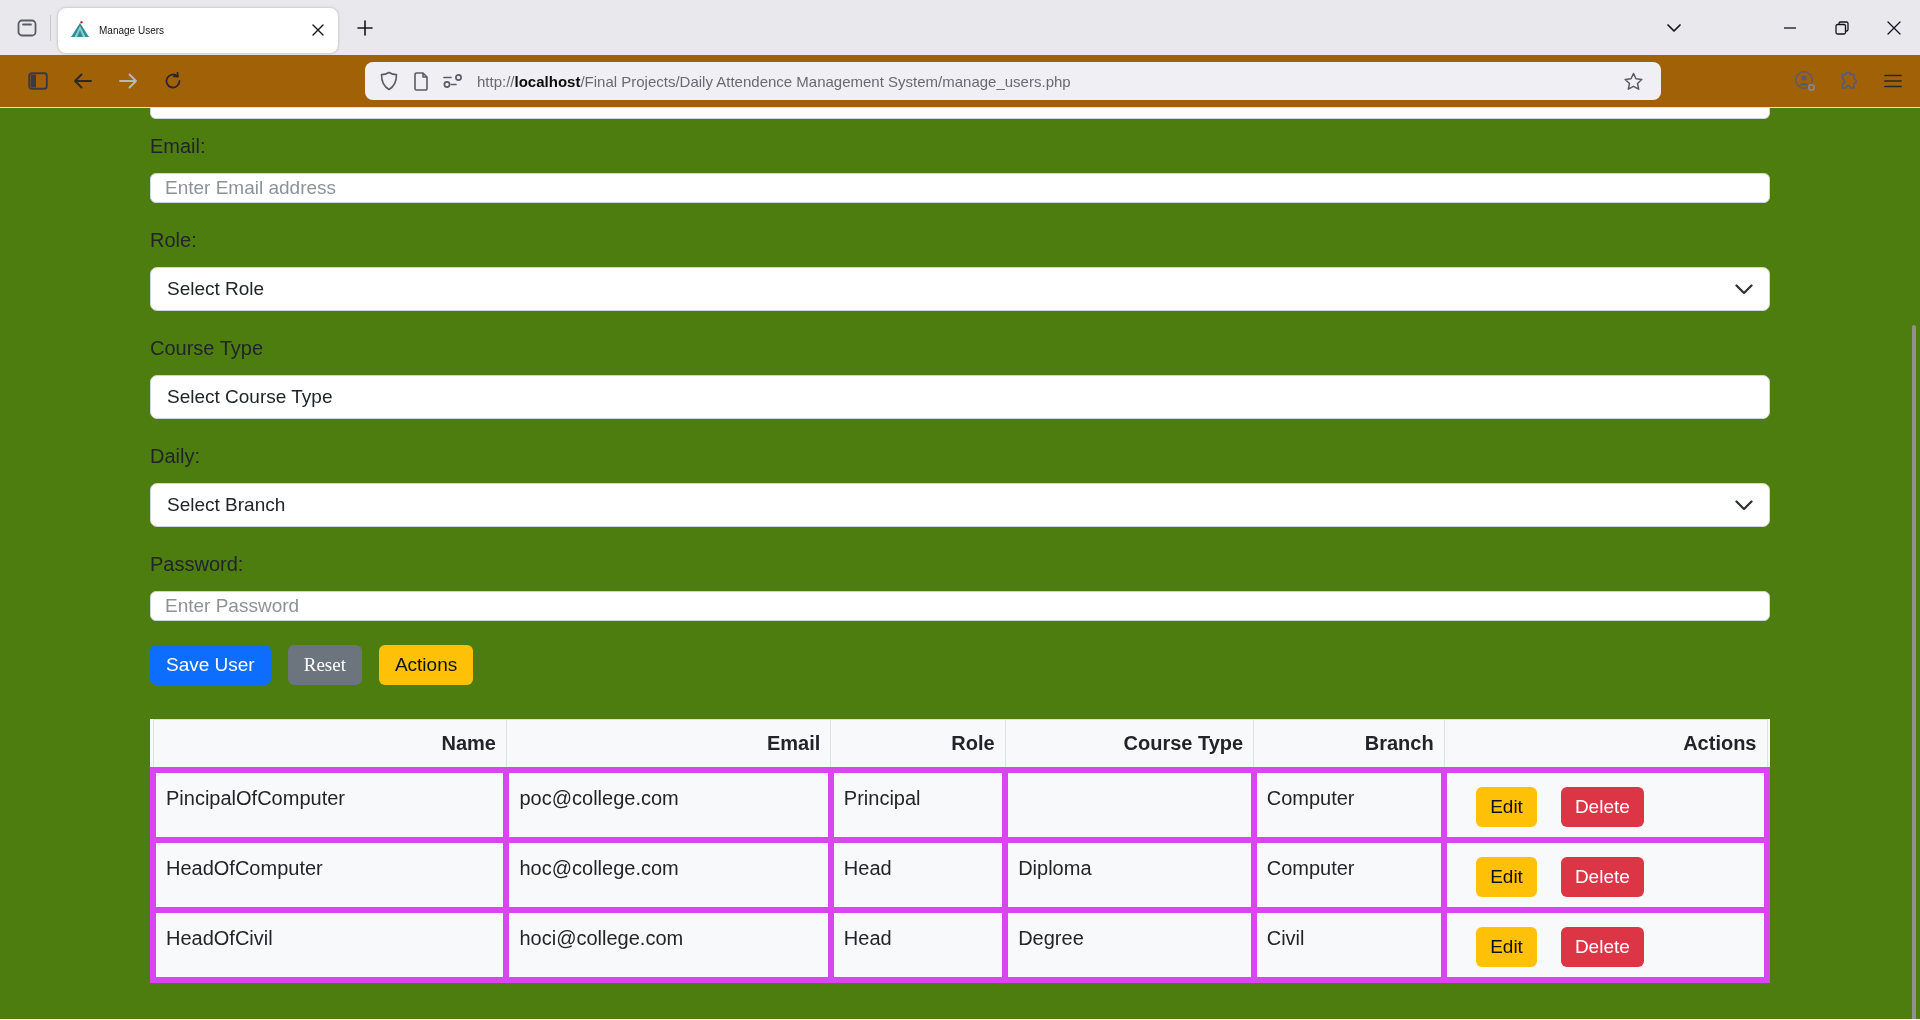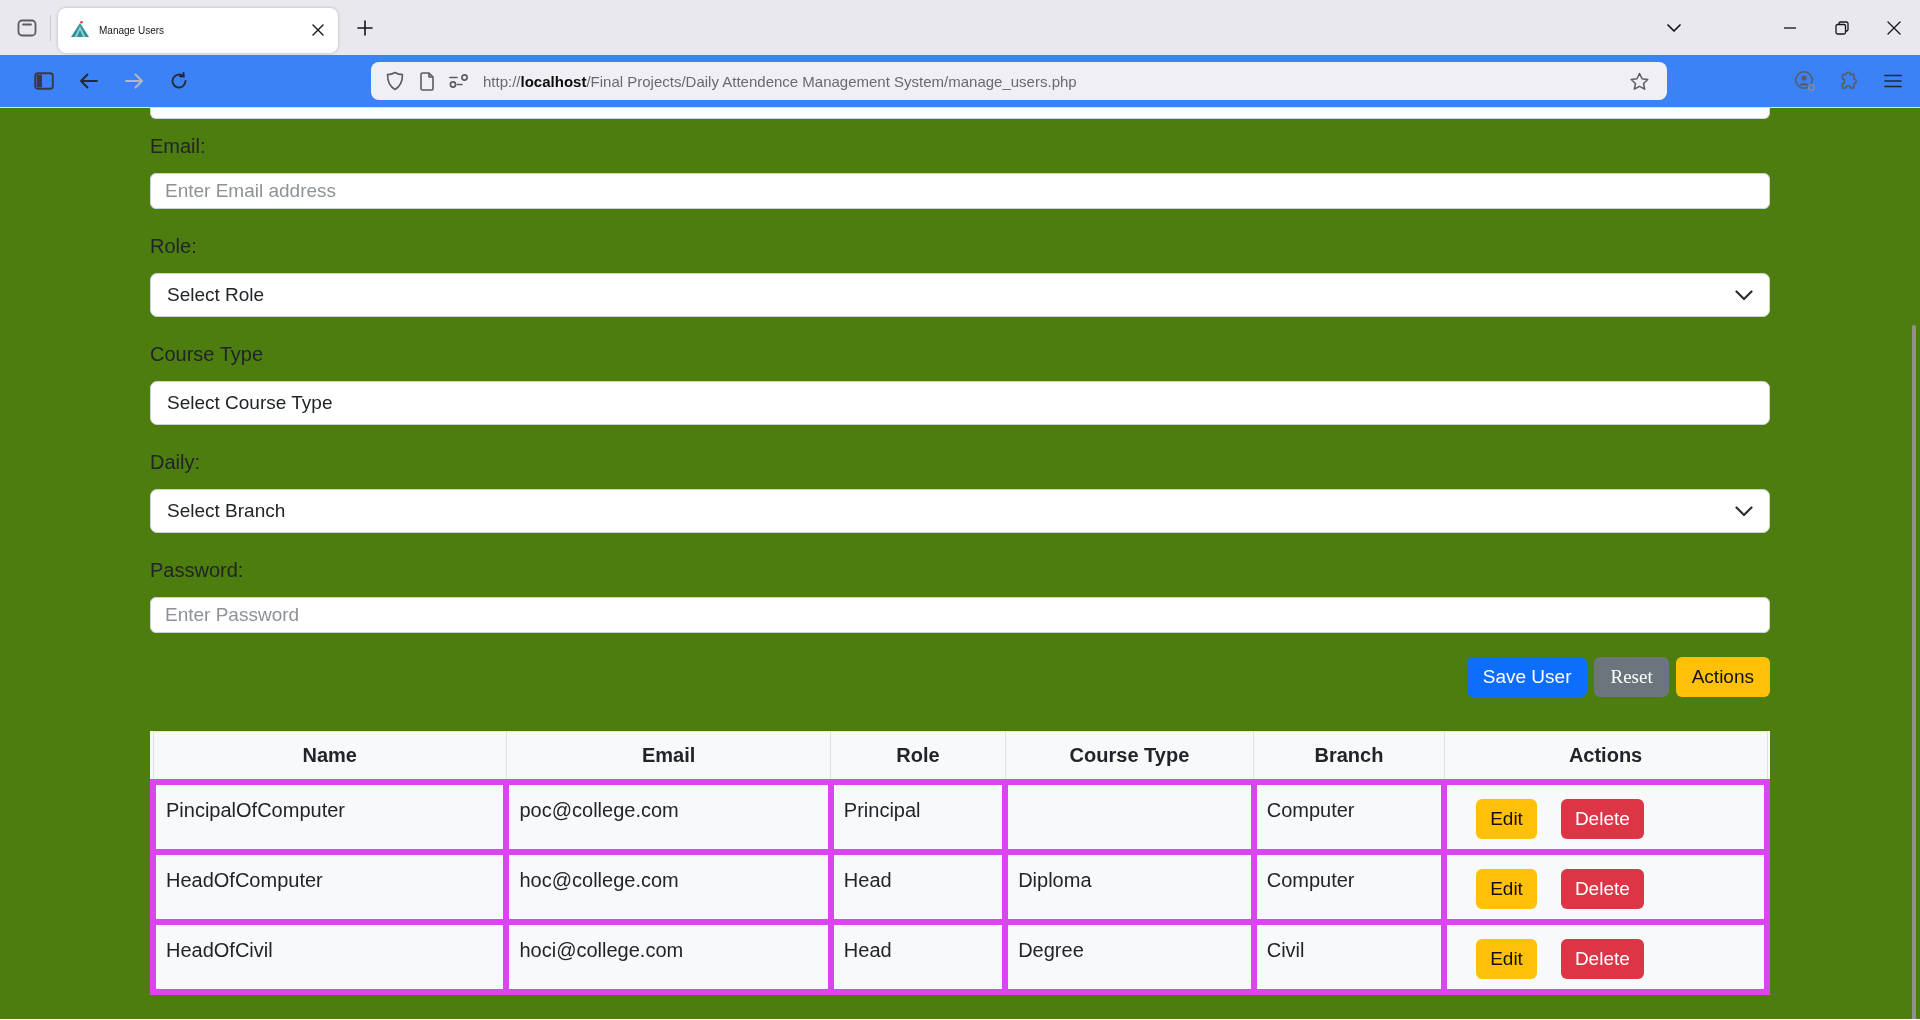--- a/index.html
+++ b/index.html
@@ -20,59 +20,59 @@
   .tab-close { width:24px; height:24px; border-radius:4px; display:flex;
     align-items:center; justify-content:center; }
   .newtab { width:34px; height:34px; margin-left:10px; border-radius:6px;
     display:flex; align-items:center; justify-content:center; }
   .alltabs { position:absolute; left:1656px; top:10px; width:36px; height:36px;
     border-radius:6px; display:flex; align-items:center; justify-content:center; }
   .win-controls { position:absolute; right:0; top:0; height:55px; display:flex; }
   .win-btn { width:52px; height:55px; display:flex; align-items:center;
     justify-content:center; }
 
-  .navbar { height:53px; background:#3b82f6; border-bottom:1px solid #dfdfe4;
-    display:flex; align-items:center; padding-left:27px;justify-content:center; }
+  .navbar { height:53px; background:#a16207; border-bottom:1px solid #dfdfe4;
+    display:flex; align-items:center; padding-left:21px;justify-content:center; }
   .nav-btn { width:34px; height:34px; margin-right:11px; border-radius:6px;
     display:flex; align-items:center; justify-content:center; flex:0 0 auto; }
   .urlbar { margin-left:164px; width:1296px; height:38px; background:#f0f0f4;
     border-radius:8px; display:flex; align-items:center; padding:0 10px; }
   .urlbar .icon-btn { width:28px; height:28px; display:flex; align-items:center;
     justify-content:center; flex:0 0 auto; margin-right:4px; }
   .url-text { flex:1; font-size:15px; color:#69696f; margin-left:6px;
     white-space:nowrap; overflow:hidden; }
   .url-host { color:#0c0c0d; font-weight:700; }
   .nav-right { margin-left:auto; margin-right:10px; display:flex; gap:10px; }
   .nav-right .nav-btn { margin-right:0; }
 
   
   .page { position:relative; height:911px; background:#4d7c0f; overflow:hidden; }
   .content { width:1620px; margin:0 auto; }
   .partial-input { height:11px; border:1px solid #ced4da; border-top:none;
     border-radius:0 0 6px 6px; margin-bottom:14px; background:#fff; }
   .form-label { display:block; font-size:20px; color:#212529; line-height:27px;
     margin-bottom:13px; }
-  .text-input { width:100%; height:36px; border:1px solid #ced4da;
+  .text-input { width:100%; height:30px; border:1px solid #ced4da;
     border-radius:6px; padding:0 14px; font-size:19px; color:#212529;
     background:#fff; outline:none; margin-bottom:24px; display:block;
     font-family:"Liberation Sans", sans-serif; }
   .text-input::placeholder { color:#8d9298; opacity:1; }
   .select-box { width:100%; height:44px; border:1px solid #ced4da;
     border-radius:7px; padding:0 16px; font-size:19px; color:#212529;
     background:#fff; display:flex; align-items:center; margin-bottom:24px; }
   .select-box .sel-text { flex:1; }
-  .btn-row { display:flex; gap:7px; margin-bottom:34px;justify-content:flex-end; }
+  .btn-row { display:flex; gap:17px; margin-bottom:34px; }
   .btn { border:none; border-radius:6px; padding:9px 16px; font-size:19px;
     font-family:"Liberation Sans", sans-serif; cursor:pointer; }
   .btn-save { background:#0d6efd; color:#fff; }
   .btn-reset { background:#6c757d; color:#fff;font-family:Liberation Serif, serif; }
   .btn-cancel { background:#ffc107; color:#111; }
 
   table.users { width:100%; border-collapse:collapse; background:#f8f9fa; }
-  table.users th { text-align:center; font-size:20px; font-weight:700;
+  table.users th { text-align:right; font-size:20px; font-weight:700;
     color:#212529; padding:12px 10px; border:1px solid #dee2e6;
     border-bottom:2px solid #1f1f1f; }
   table.users td { font-size:20px; color:#212529; padding:14px 10px 10px;
     border:6px solid #d946ef; vertical-align:top; }
   td.actions-cell { padding:11px 10px; }
   .action-btn { border:none; border-radius:6px; padding:9px 14px;
     font-size:19px; font-family:"Liberation Sans", sans-serif; cursor:pointer;margin-left:19px; }
   .btn-edit { background:#ffc107; color:#111; margin-right:5px; }
   .btn-delete { background:#dc3545; color:#fff; }
 

